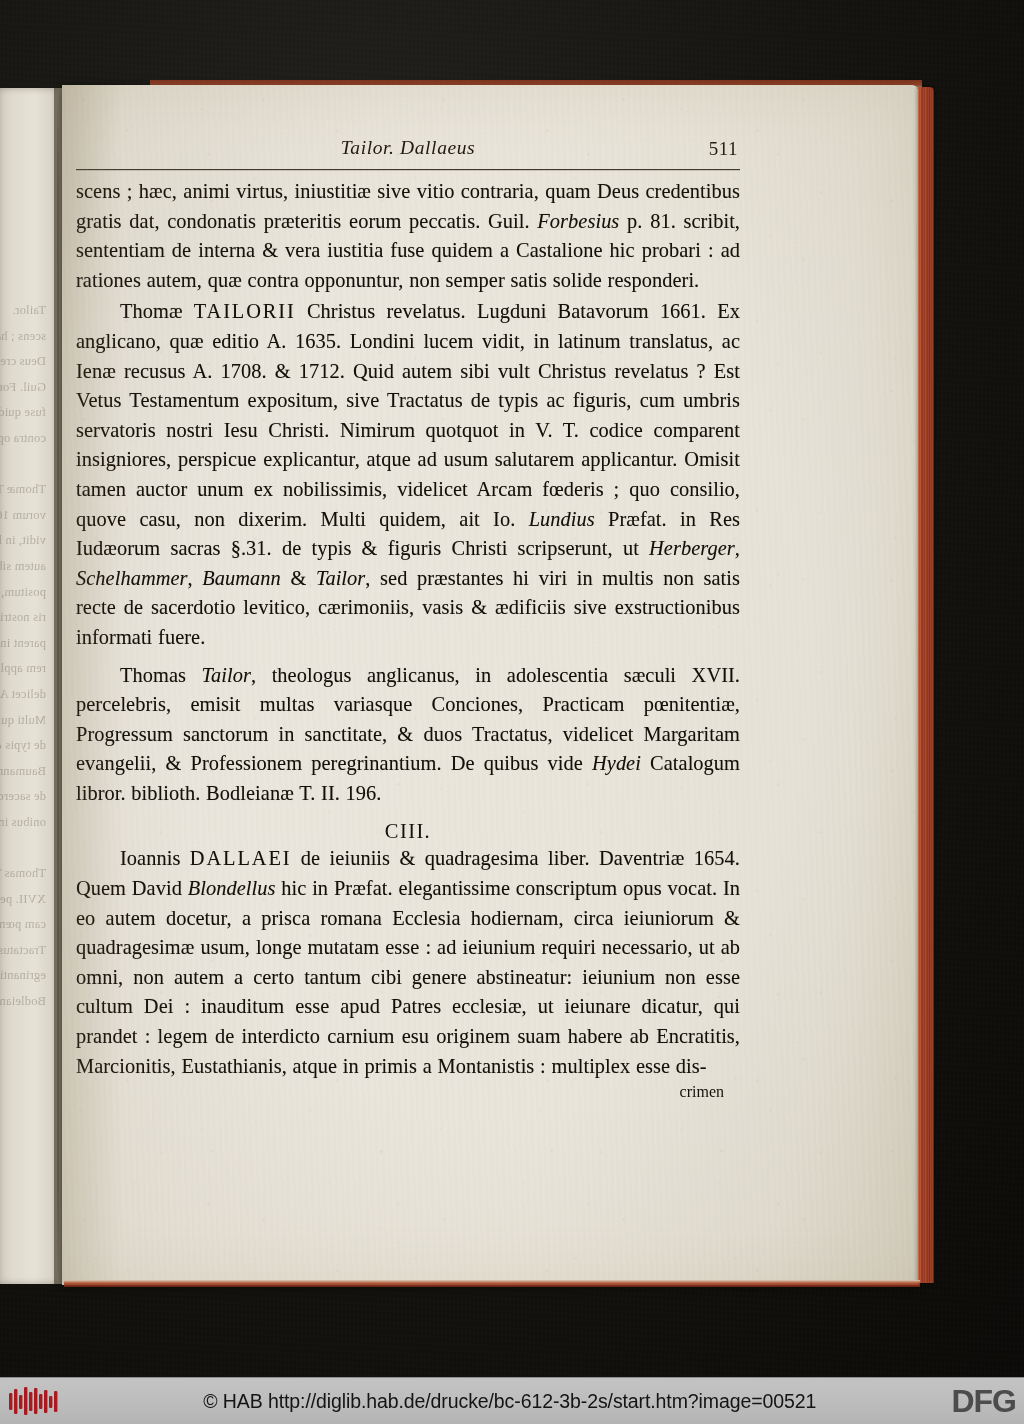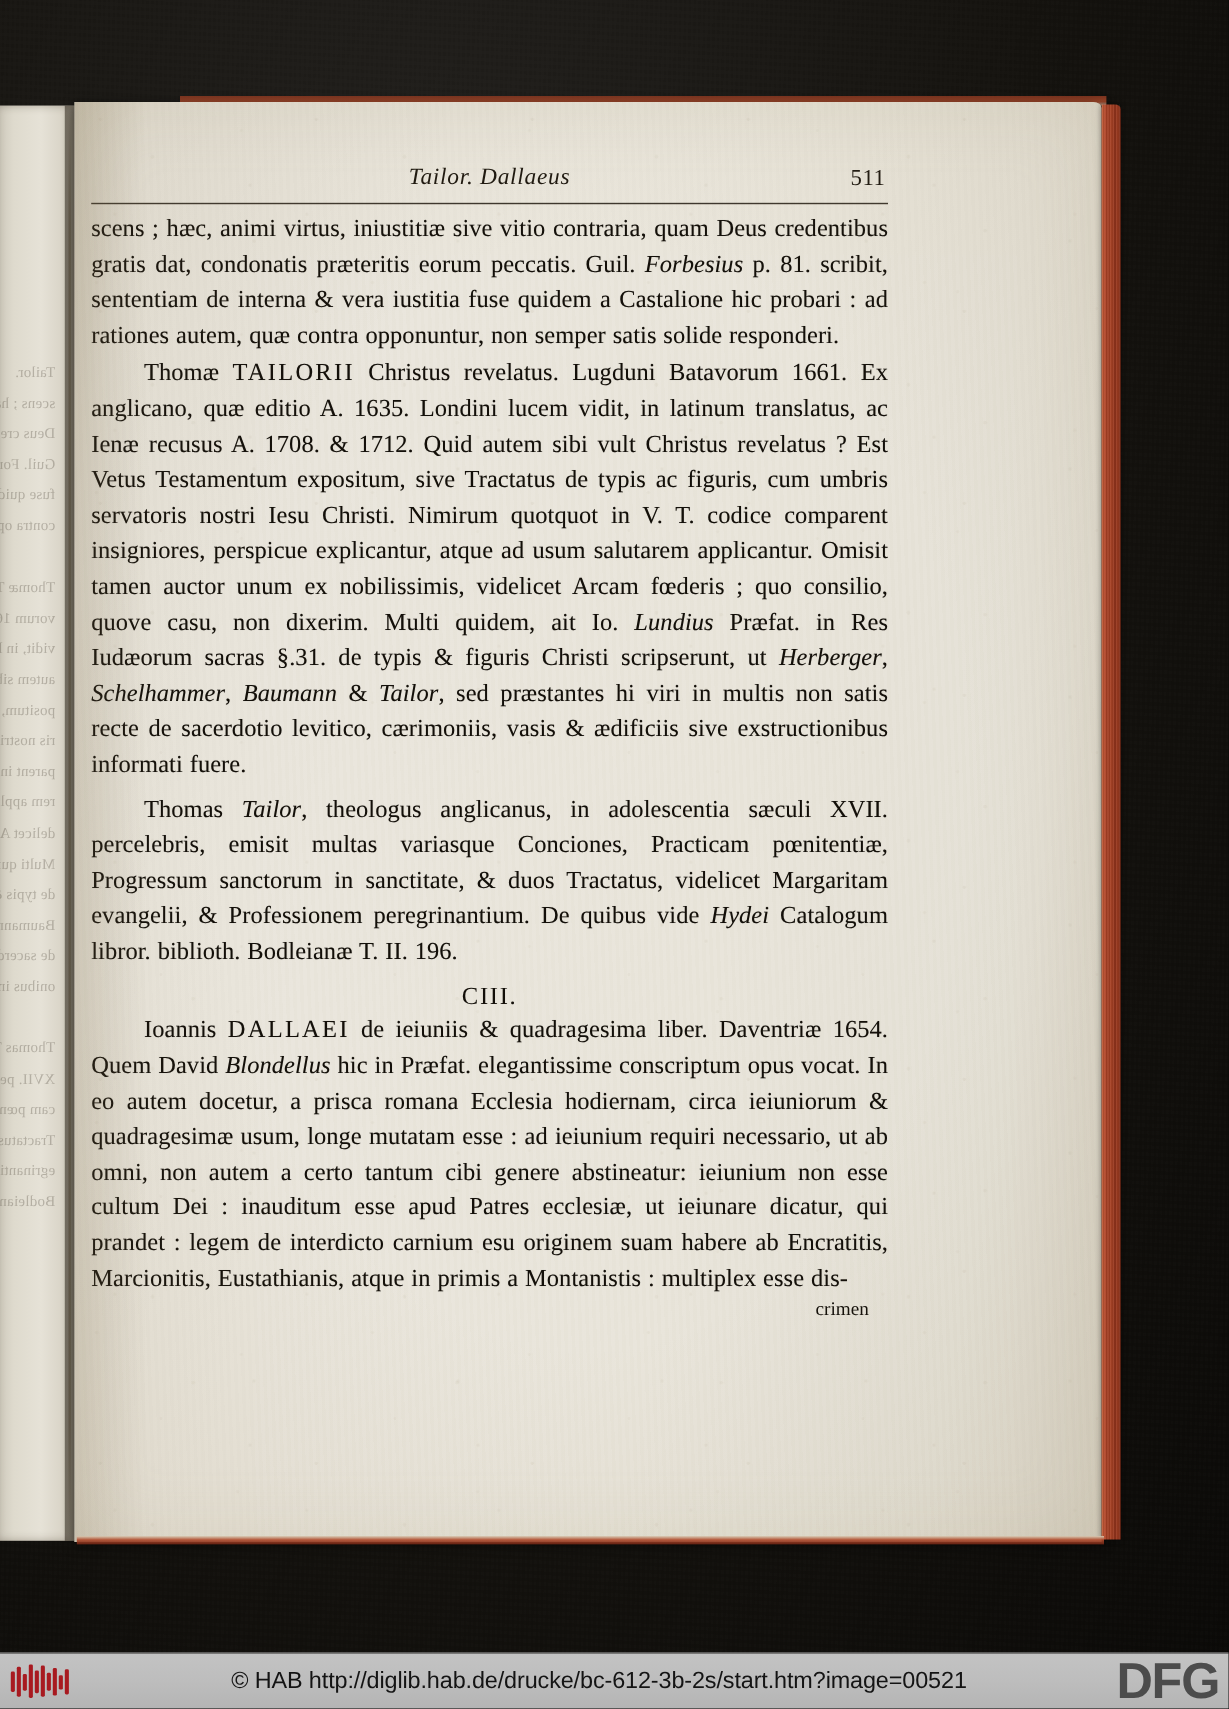--- a/index.html
+++ b/index.html
@@ -279,21 +279,21 @@
     font-size: 19.5px;
     color: #141414;
     letter-spacing: -.1px;
     white-space: nowrap;
   }
   .dfg-logo {
     flex: 0 0 auto;
     margin-right: 8px;
     font-family: "Liberation Sans", sans-serif;
     font-weight: bold;
-    font-size: 42px;
+    font-size: 32px;
     letter-spacing: -1px;
     color: #4c4c4c;
     line-height: 1;
   }
 </style>
 </head>
 <body>
 
 <div id="scan">
 

